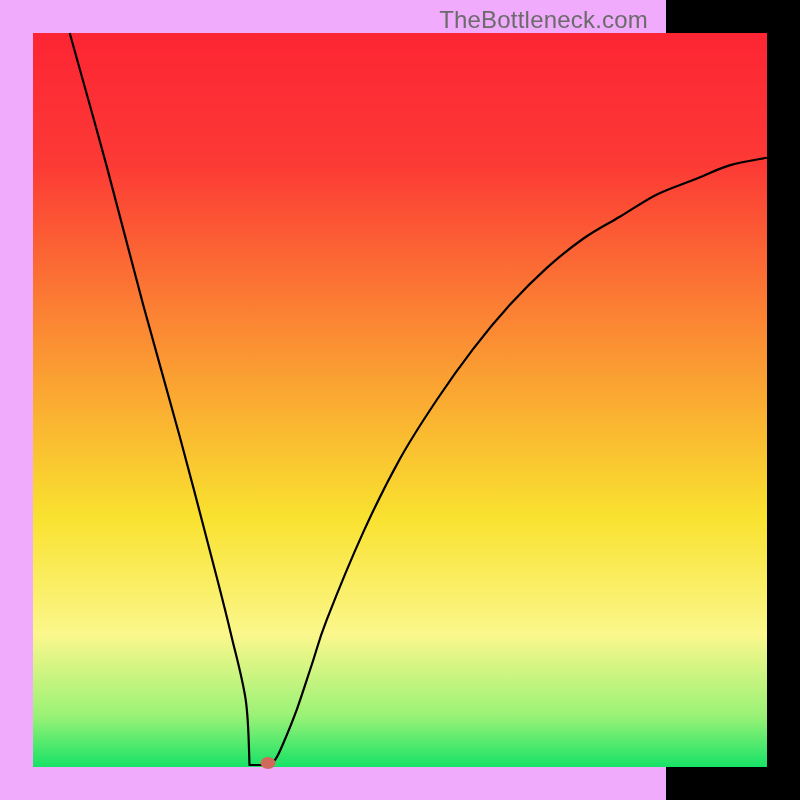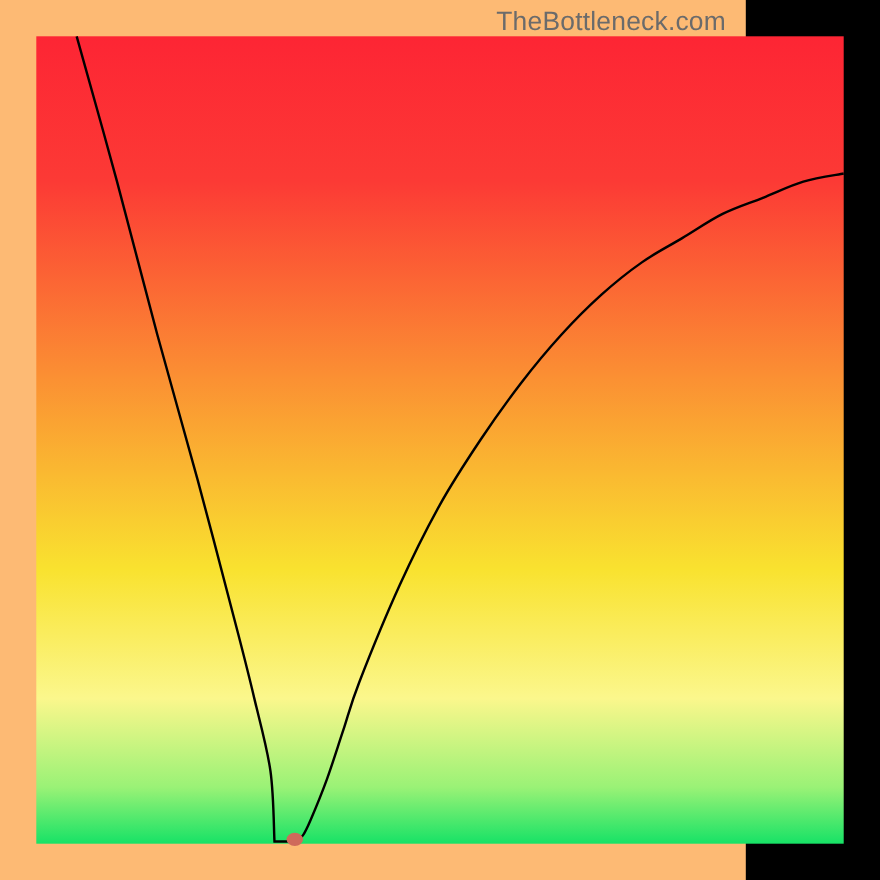--- a/index.html
+++ b/index.html
@@ -8,22 +8,21 @@
     width: 800px;
     height: 800px;
     background: #000;
     overflow: hidden;
     font-family: Arial, Helvetica, sans-serif;
   }
   .outer {
     position: relative;
     width: 666px;
     height: 800px;
-    background: #fdba74;
-    padding-left: 12px;
+    background: #f0abfc;
   }
   .plot {
     position: absolute;
     left: 33px;
     top: 33px;
     width: 734px;
     height: 734px;
     
     background: linear-gradient(
       to bottom,

